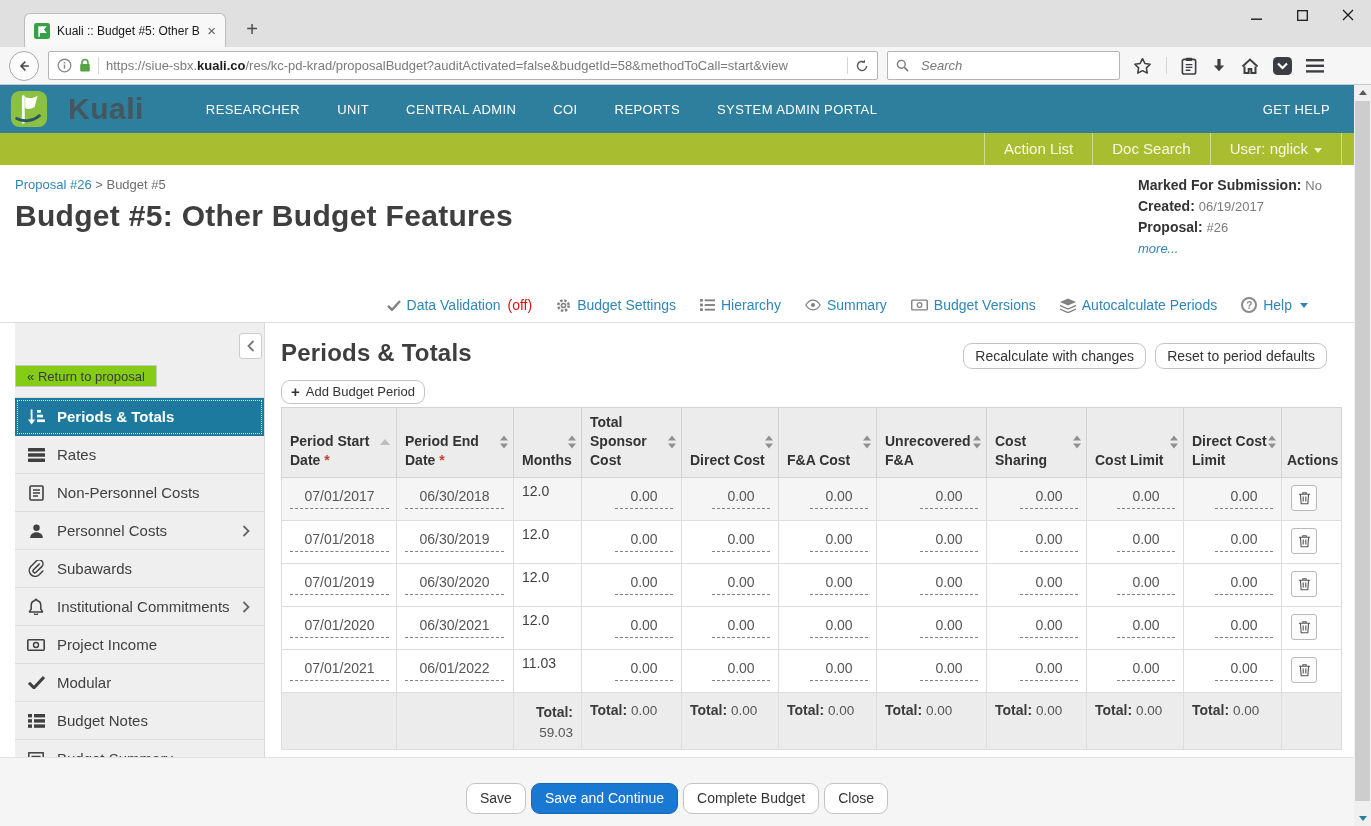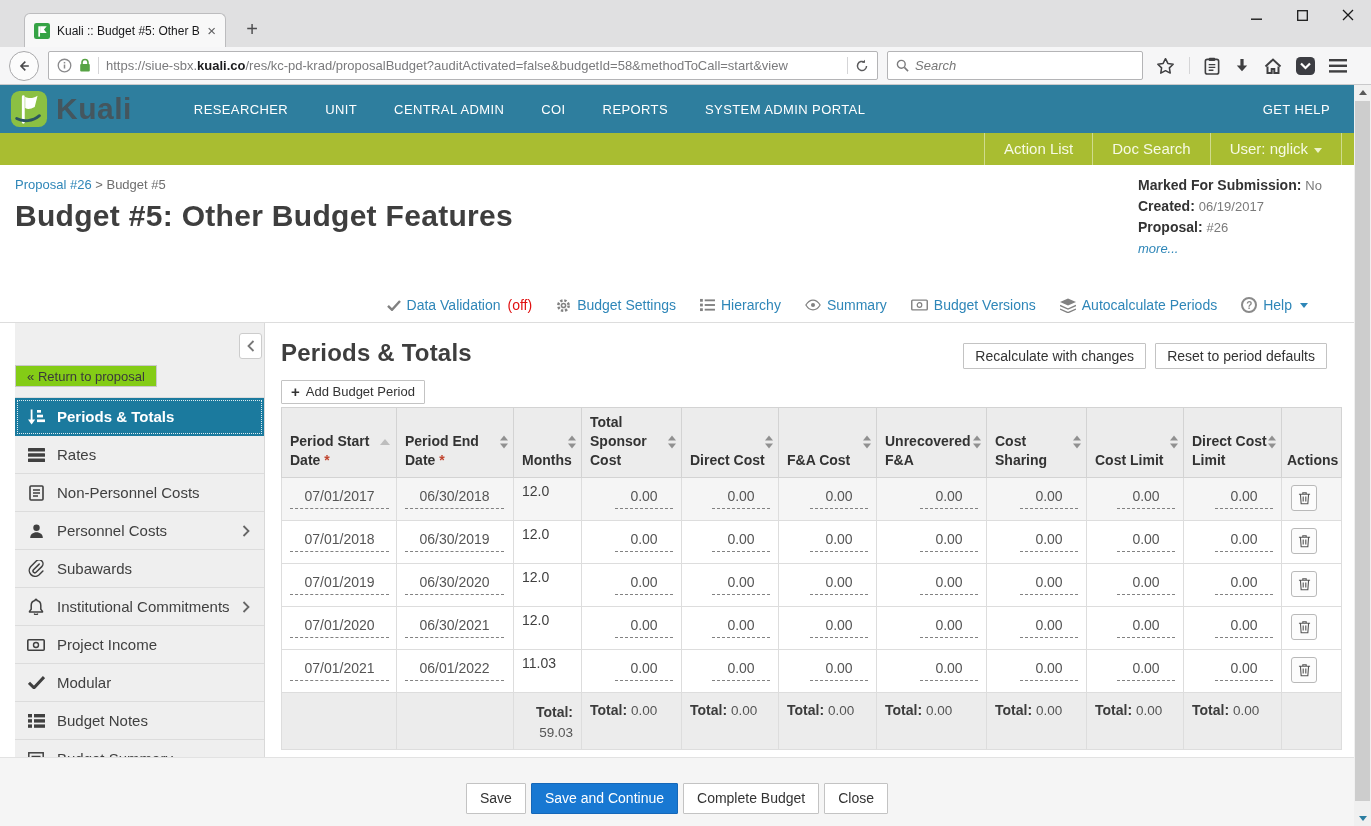--- a/index.html
+++ b/index.html
@@ -20,31 +20,31 @@
 
   .navbar { height:38px; background:#f6f6f7; border-bottom:1px solid #c9c9cb; display:flex;
             align-items:center; padding:0 9px; gap:9px; }
   .back-btn { width:30px; height:30px; border:1px solid #a9a9ab; border-radius:50%; background:#fcfcfc;
               display:flex; align-items:center; justify-content:center; flex:0 0 auto; }
   .urlbar { width:830px; height:29px; background:#fff; border:1px solid #b4b4b6; border-radius:2px;
             display:flex; align-items:center; padding:0 8px; gap:7px; font-size:13px; }
   .url-text { flex:1; white-space:nowrap; overflow:hidden; color:#7a7a7c; }
   .url-domain { color:#1c1c1e; font-weight:bold; }
   .v-divider { width:1px; height:17px; background:#d5d5d7; flex:0 0 auto; }
-  .searchbox { width:256px; height:29px; background:#fff; border:1px solid #b4b4b6; border-radius:2px;
-               display:flex; align-items:center; padding:6px 8px; gap:6px; }
+  .searchbox { width:233px; height:29px; background:#fff; border:1px solid #b4b4b6; border-radius:2px;
+               display:flex; align-items:center; padding:6px 8px; gap:12px; }
   .searchbox input { border:none; outline:none; flex:1; font-size:13px; font-family:inherit; background:transparent; }
   .searchbox input::placeholder { font-style:italic; color:#777; }
   .nav-icons { display:flex; align-items:center; gap:14px; margin-left:4px; }
   .nav-icons .icn { display:flex; align-items:center; }
 
   
   .app { width:1354px; }
   .kheader { height:48px; background:#2e7e9e; display:flex; align-items:center; padding:0 10px; }
-  .brand-text { font-size:30px; font-weight:bold; color:#44565e; margin-left:8px; letter-spacing:.5px; }
+  .brand-text { font-size:30px; font-weight:bold; color:#44565e; margin-left:20px; letter-spacing:.5px; }
   .kuali-nav { display:flex; gap:37px; margin-left:62px; font-size:13px; color:#fff; letter-spacing:.4px; }
   .get-help { margin-left:auto; font-size:13px; color:#fff; letter-spacing:.4px; padding-right:14px; }
 
   .utilbar { height:32px; background:#a9bd31; display:flex; justify-content:flex-end; font-size:15px; color:#f7fae5; }
   .util-item { line-height:31px; padding:0 19px; border-left:1px solid rgba(255,255,255,.45); cursor:default; }
   .util-item.last { border-right:1px solid rgba(255,255,255,.45); margin-right:12px; }
   .caret-down { display:inline-block; margin-left:6px; border-left:4px solid transparent;
                 border-right:4px solid transparent; border-top:5px solid #eef3cb; vertical-align:middle; }
 
   .pagehead { height:130px; position:relative; padding:12px 0 0 15px; background:#fff; }
@@ -80,21 +80,21 @@
                border-bottom:1px solid #dcdcdc; font-size:15px; color:#404040; cursor:default; }
   .side-item .s-icon { width:22px; margin-right:10px; display:flex; align-items:center; justify-content:center; }
   .side-item.active { background:#1b7a9e; color:#fff; font-weight:bold;
                       outline:1px dotted rgba(255,255,255,.85); outline-offset:-3px; border-bottom-color:#1b7a9e; }
   .side-chevron { margin-left:auto; color:#666; display:flex; align-items:center; padding-right:4px; }
 
   .main { flex:1; position:relative; padding:16px 0 0 16px; background:#fff; }
   .section-title { font-size:24px; font-weight:bold; color:#3e3e3e; letter-spacing:.2px; }
   .section-actions { position:absolute; top:20px; right:27px; display:flex; gap:9px; }
   .btn { background:#fff; border:1px solid #c3c3c3; font-size:14px; color:#333; padding:4px 11px;
-         font-family:inherit; border-radius:1px; cursor:default; }
+         font-family:inherit; border-radius:9px; cursor:default; }
   .add-btn { margin-top:13px; font-size:13px; padding:3px 9px 4px; display:inline-flex; gap:6px;
              align-items:center; }
   .add-plus { font-weight:bold; font-size:15px; line-height:1; }
 
   table { border-collapse:collapse; table-layout:fixed; width:1060px; margin-top:3px; }
   th { background:#ececec; border:1px solid #d3d3d3; padding:5px 8px 7px; text-align:left;
        vertical-align:bottom; font-size:14px; font-weight:bold; color:#333; height:52px;
        position:relative; line-height:1.35; }
   th:last-child { white-space:nowrap; padding-left:5px; padding-right:2px; }
   .req { color:#c0442e; }

